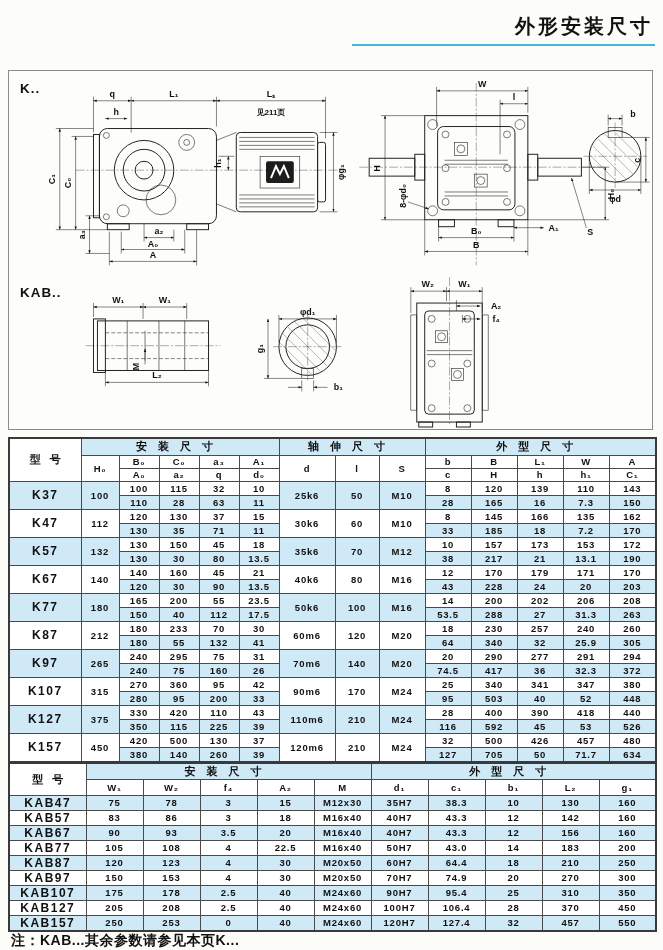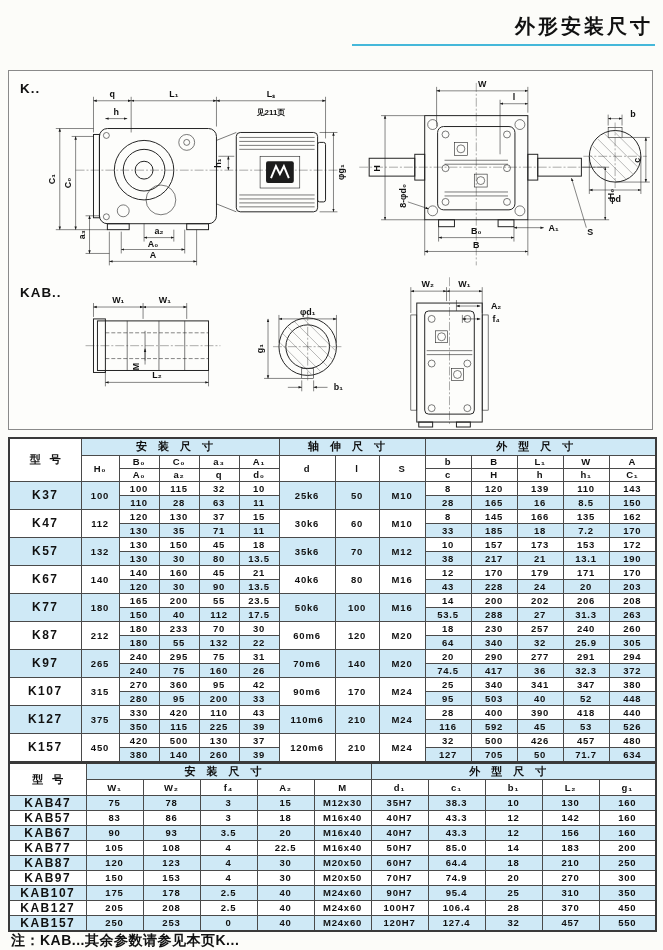--- a/index.html
+++ b/index.html
@@ -391,21 +391,21 @@
           <td class="wht">143</td>
         </tr>
         <tr>
           <td class="blu">110</td>
           <td class="blu">28</td>
           <td class="blu">63</td>
           <td class="blu">11</td>
           <td class="blu">28</td>
           <td class="blu">165</td>
           <td class="blu">16</td>
-          <td class="blu">8.5</td>
+          <td class="blu">7.3</td>
           <td class="blu">150</td>
         </tr>
         <tr>
           <td class="model wht" rowspan="2">K47</td>
           <td class="wht" rowspan="2">112</td>
           <td class="wht">120</td>
           <td class="wht">130</td>
           <td class="wht">37</td>
           <td class="wht">15</td>
           <td class="wht" rowspan="2">30k6</td>
@@ -522,21 +522,21 @@
           <td class="wht">18</td>
           <td class="wht">230</td>
           <td class="wht">257</td>
           <td class="wht">240</td>
           <td class="wht">260</td>
         </tr>
         <tr>
           <td class="blu">180</td>
           <td class="blu">55</td>
           <td class="blu">132</td>
-          <td class="blu">22</td>
+          <td class="blu">41</td>
           <td class="blu">64</td>
           <td class="blu">340</td>
           <td class="blu">32</td>
           <td class="blu">25.9</td>
           <td class="blu">305</td>
         </tr>
         <tr>
           <td class="model blu" rowspan="2">K97</td>
           <td class="blu" rowspan="2">265</td>
           <td class="wht">240</td>
@@ -721,21 +721,21 @@
           <td class="blu">160</td>
         </tr>
         <tr>
           <td class="model wht">KAB77</td>
           <td class="wht">105</td>
           <td class="wht">108</td>
           <td class="wht">4</td>
           <td class="wht">22.5</td>
           <td class="wht">M16x40</td>
           <td class="wht">50H7</td>
-          <td class="wht">85.0</td>
+          <td class="wht">43.0</td>
           <td class="wht">14</td>
           <td class="wht">183</td>
           <td class="wht">200</td>
         </tr>
         <tr>
           <td class="model blu">KAB87</td>
           <td class="blu">120</td>
           <td class="blu">123</td>
           <td class="blu">4</td>
           <td class="blu">30</td>

